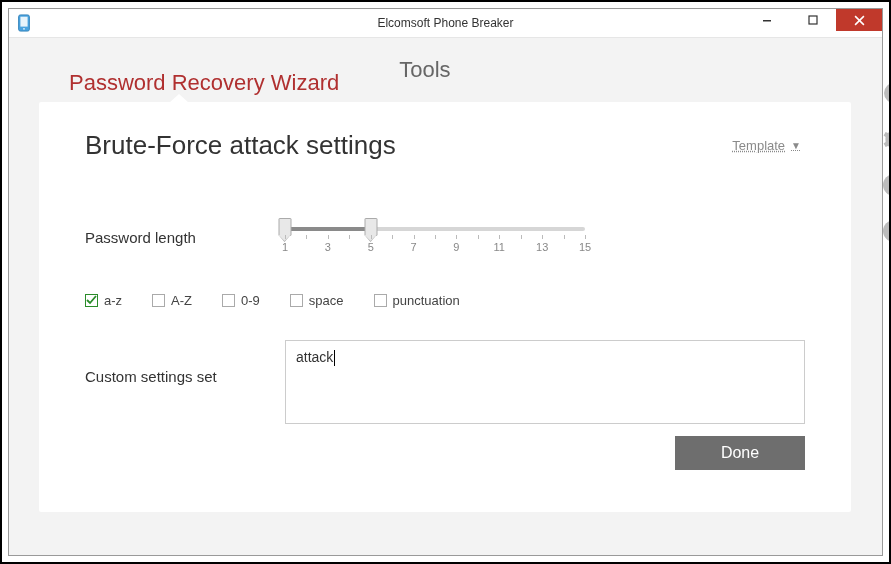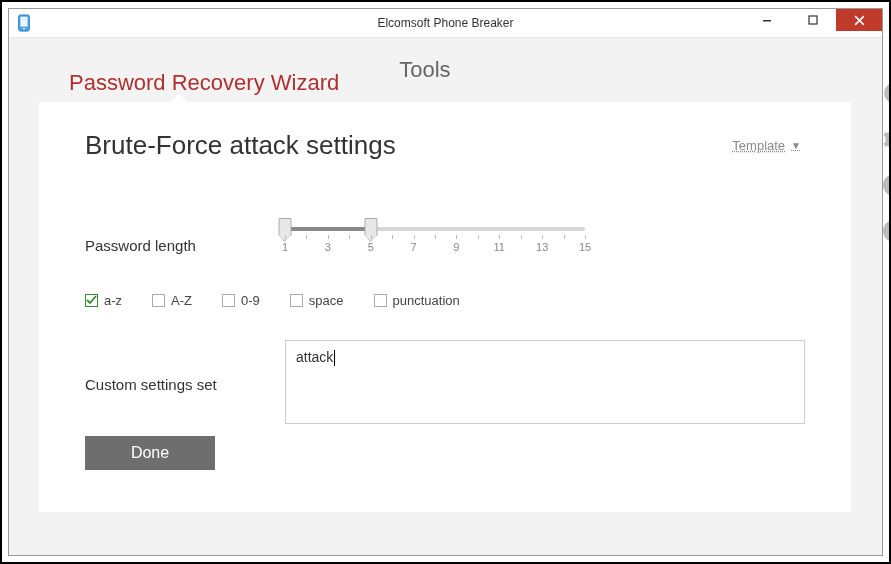--- a/index.html
+++ b/index.html
@@ -38,21 +38,21 @@
     position: absolute; top: -8px; left: 130px; width: 0; height: 0;
     border-left: 10px solid transparent; border-right: 10px solid transparent;
     border-bottom: 9px solid #fff;
   }
   .card-header { display: flex; align-items: center; justify-content: flex-start; position: relative; margin-bottom: 60px; }
   .card-title { font-size: 26px; color: #333; font-weight: 400; text-align: center; }
   .template-link { position: absolute; right: 4px; top: 8px; font-size: 13px; color: #8a8a8a; text-decoration: underline dotted; cursor: pointer; display: flex; align-items: center; gap: 6px; }
   .template-link .chev { font-size: 10px; text-decoration: none; }
   
   .form-row { display: flex; align-items: flex-start; margin-bottom: 32px; }
-  .form-label { width: 200px; font-size: 15px; color: #333; padding-top: 8px; margin-top: 8px; }
+  .form-label { width: 200px; font-size: 15px; color: #333; padding-top: 8px; }
   .form-control { flex: 1; }
   
   .slider-wrap { position: relative; width: 300px; padding-top: 6px; }
   .slider-track { position: relative; height: 4px; background: #d6d6d6; border-radius: 2px; }
   .slider-fill { position: absolute; height: 4px; background: #8a8a8a; top: 0; border-radius: 2px; }
   .slider-ticks { position: relative; height: 20px; margin-top: 4px; }
   .slider-tick { position: absolute; width: 1px; height: 4px; background: #bbb; top: 0; }
   .slider-tick-label { position: absolute; top: 6px; font-size: 11px; color: #888; transform: translateX(-50%); }
   .slider-handle {
     position: absolute; width: 13px; height: 18px; top: -9px; transform: translateX(-50%);
@@ -72,21 +72,21 @@
   .chk { width: 13px; height: 13px; border: 1px solid #aaa; background: #fff; display: flex; align-items: center; justify-content: center; }
   .chk.checked { border-color: #2a8c2a; }
   .chk.checked svg { width: 11px; height: 11px; }
   
   .custom-textarea {
     width: 520px; height: 84px; border: 1px solid #ccc; padding: 8px 10px; font-size: 14px;
     font-family: inherit; resize: none; color: #333; outline: none;
   }
   .cursor-bar { display: inline-block; width: 1px; height: 16px; background: #000; vertical-align: middle; margin-left: 1px; }
   
-  .done-row { display: flex; justify-content: flex-start; margin-top: 12px; }
+  .done-row { display: flex; justify-content: flex-end; margin-top: 12px; }
   .done-btn {
     background: #6e6e6e; color: #fff; border: none; width: 130px; height: 34px;
     font-size: 16px; cursor: pointer;
   }
   
   .right-rail { width: 60px; display: flex; flex-direction: column; align-items: center; gap: 20px; padding-top: 42px; }
   .rail-icon { width: 26px; height: 26px; color: #bcbcbc; cursor: pointer; display: flex; align-items: center; justify-content: center; }
   .rail-icon svg { width: 24px; height: 24px; fill: #bcbcbc; }
 </style>
 </head>

